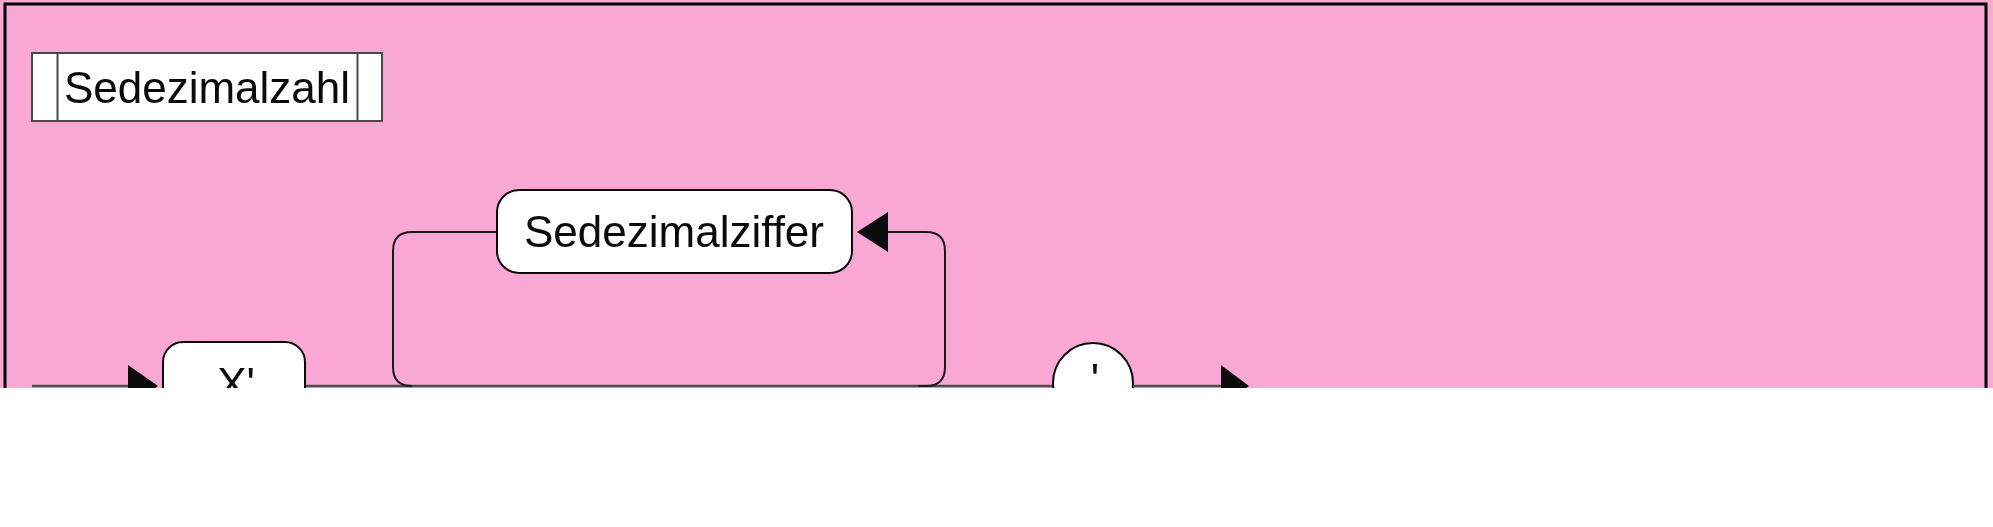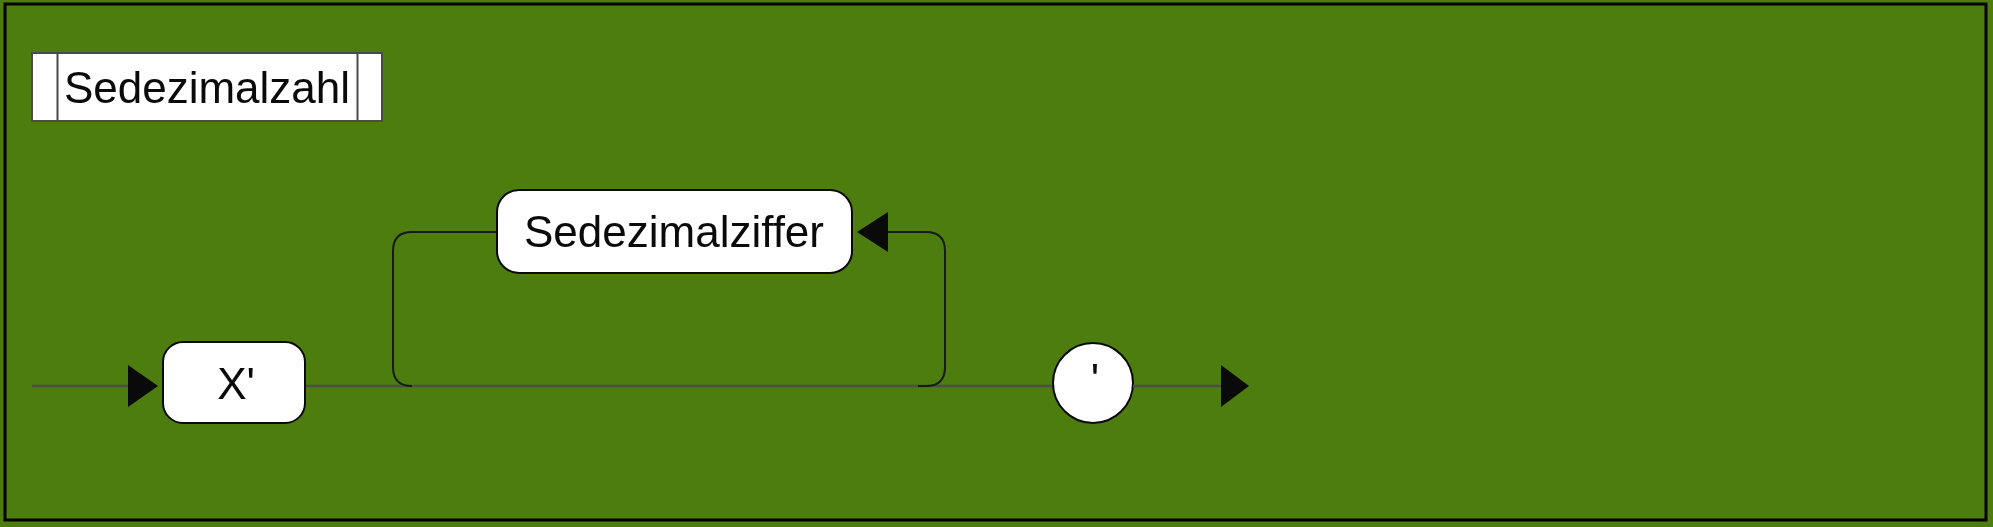--- a/index.html
+++ b/index.html
@@ -3,22 +3,22 @@
 <meta charset="utf-8">
 <style>
   html, body {
     margin: 0;
     padding: 0;
     background: #ffffff;
   }
   .canvas {
     position: relative;
     width: 1993px;
-    height: 527px;
-    background: #4d7c0f;
+    height: 388px;
+    background: #f9a8d4;
     overflow: hidden;
   }
   svg {
     display: block;
     width: 1993px;
     height: 527px;
   }
   .diagram-text {
     font-family: "Liberation Sans", "DejaVu Sans", sans-serif;
     font-size: 44px;

